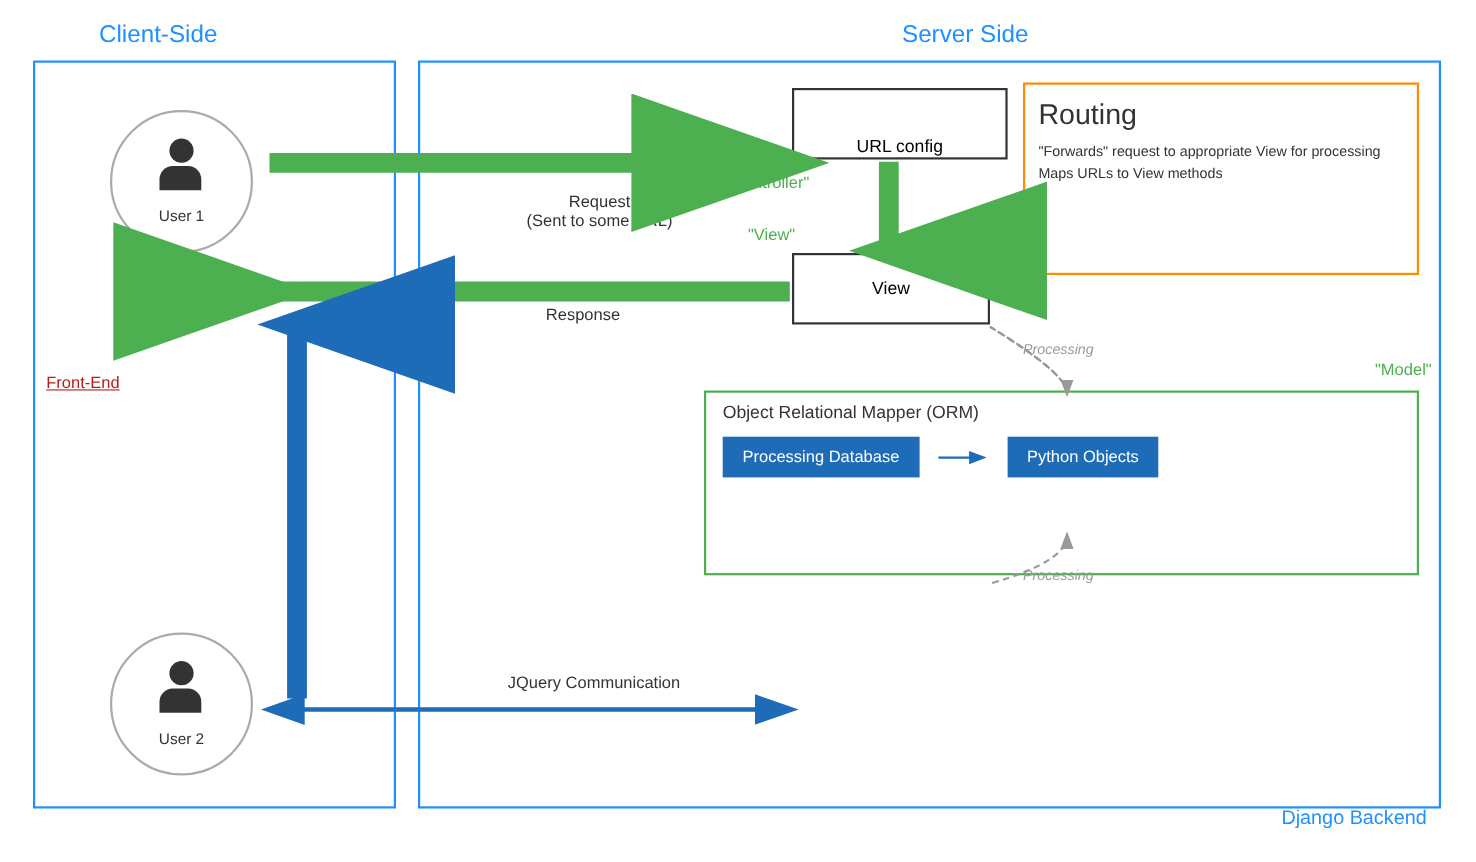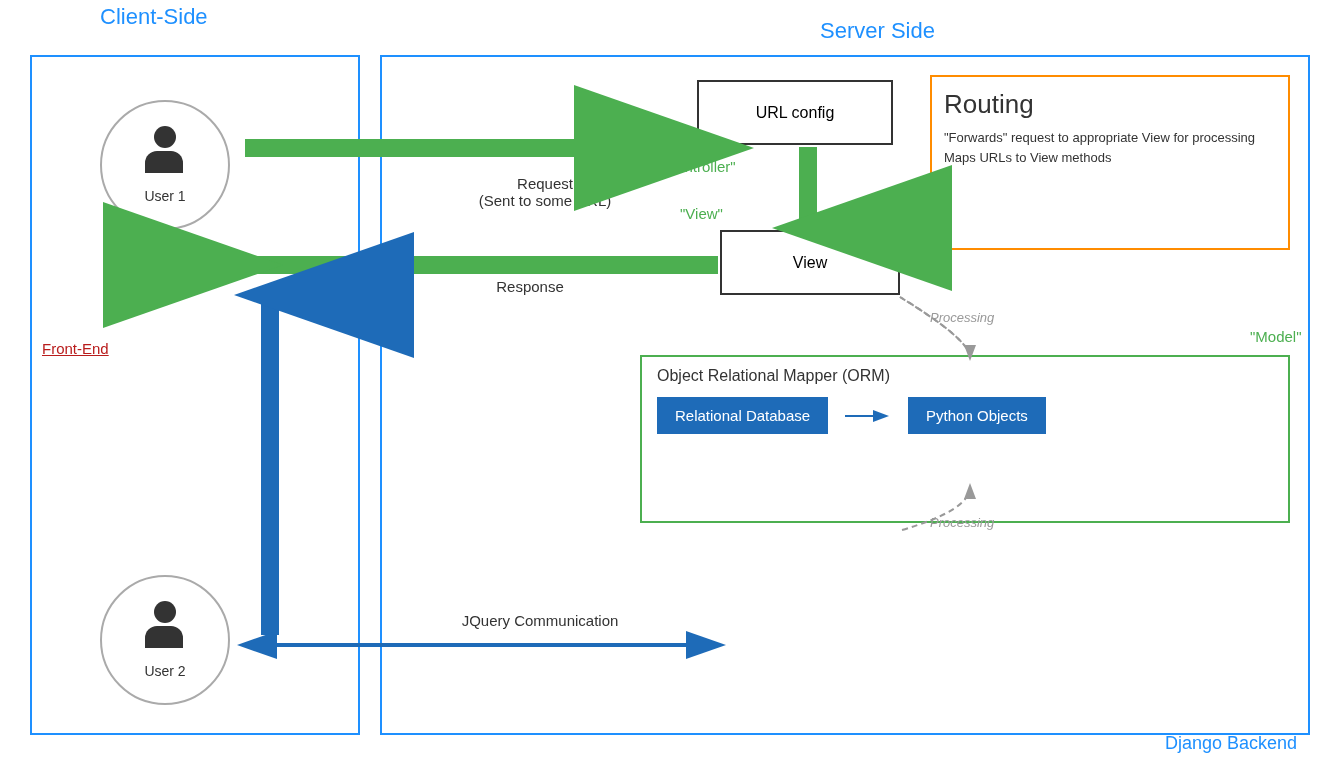--- a/index.html
+++ b/index.html
@@ -116,27 +116,27 @@
     }
 
     .frontend-list li::before {
       content: '•';
       color: #1E90FF;
     }
 
     
     .url-config-box {
       position: absolute;
-      left: 697px;
+      left: 720px;
       top: 80px;
       width: 196px;
       height: 65px;
       border: 2px solid #333;
       display: flex;
-      align-items: center;
+      align-items: flex-end;
       justify-content: center;
       background: white;
       font-size: 16px;
     }
 
     
     .view-box {
       position: absolute;
       left: 720px;
       top: 230px;
@@ -278,21 +278,21 @@
       font-size: 15px;
       color: #4CAF50;
       font-style: normal;
     }
   </style>
 </head>
 <body>
 
 <div class="diagram-container">
 
-  <div class="section-label" style="left: 90px; top: 4px; margin-left: 10px;">Client-Side</div>
+  <div class="section-label" style="left: 90px; top: 18px;">Client-Side</div>
   <div class="section-label" style="left: 820px; top: 18px;">Server Side</div>
 
   <div class="client-box"></div>
 
   <div class="server-box"></div>
 
   <div class="user-circle" style="left: 100px; top: 100px;">
     <div class="user-icon">
       <div class="user-head"></div>
       <div class="user-body"></div>
@@ -321,21 +321,21 @@
   </div>
 
   <div class="routing-box">
     <div class="routing-title">Routing</div>
     <div class="routing-desc">"Forwards" request to appropriate View for processing<br>Maps URLs to View methods</div>
   </div>
 
   <div class="orm-box">
     <div class="orm-title">Object Relational Mapper (ORM)</div>
     <div class="orm-inner">
-      <div class="db-button">Relational Database</div>
+      <div class="db-button">Processing Database</div>
 
       <svg width="50" height="20">
         <defs>
           <marker id="arrowBlue" markerWidth="8" markerHeight="8" refX="6" refY="3" orient="auto">
             <path d="M0,0 L0,6 L8,3 z" fill="#1E6BB8"></path>
           </marker>
         </defs>
         <line x1="2" y1="10" x2="42" y2="10" stroke="#1E6BB8" stroke-width="2" marker-end="url(#arrowBlue)"></line>
       </svg>
       <div class="python-button">Python Objects</div>

